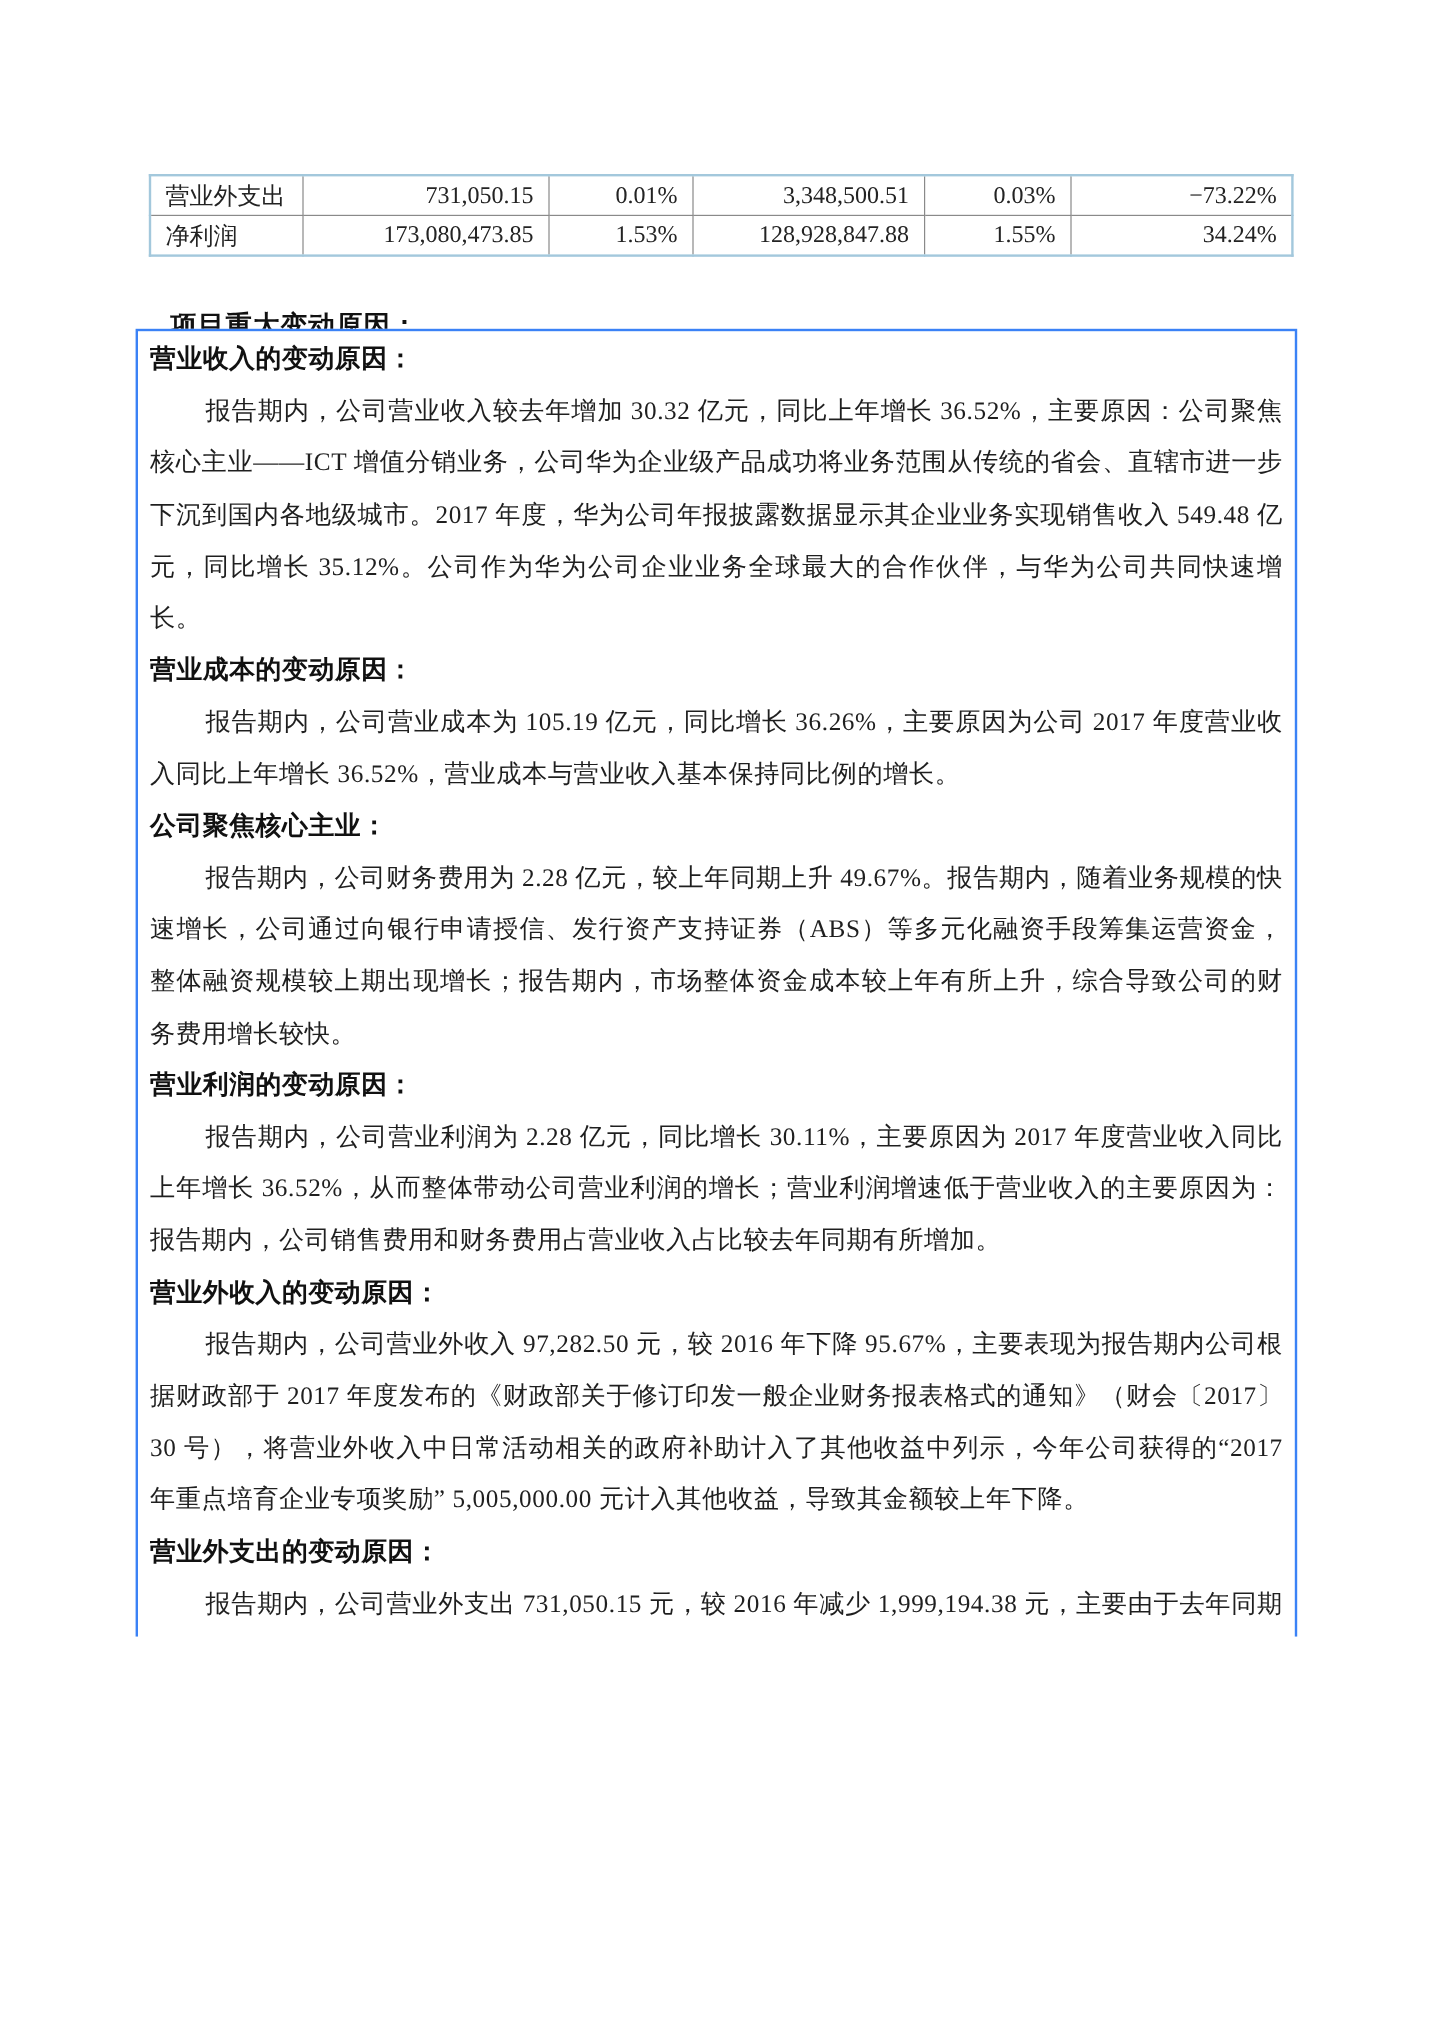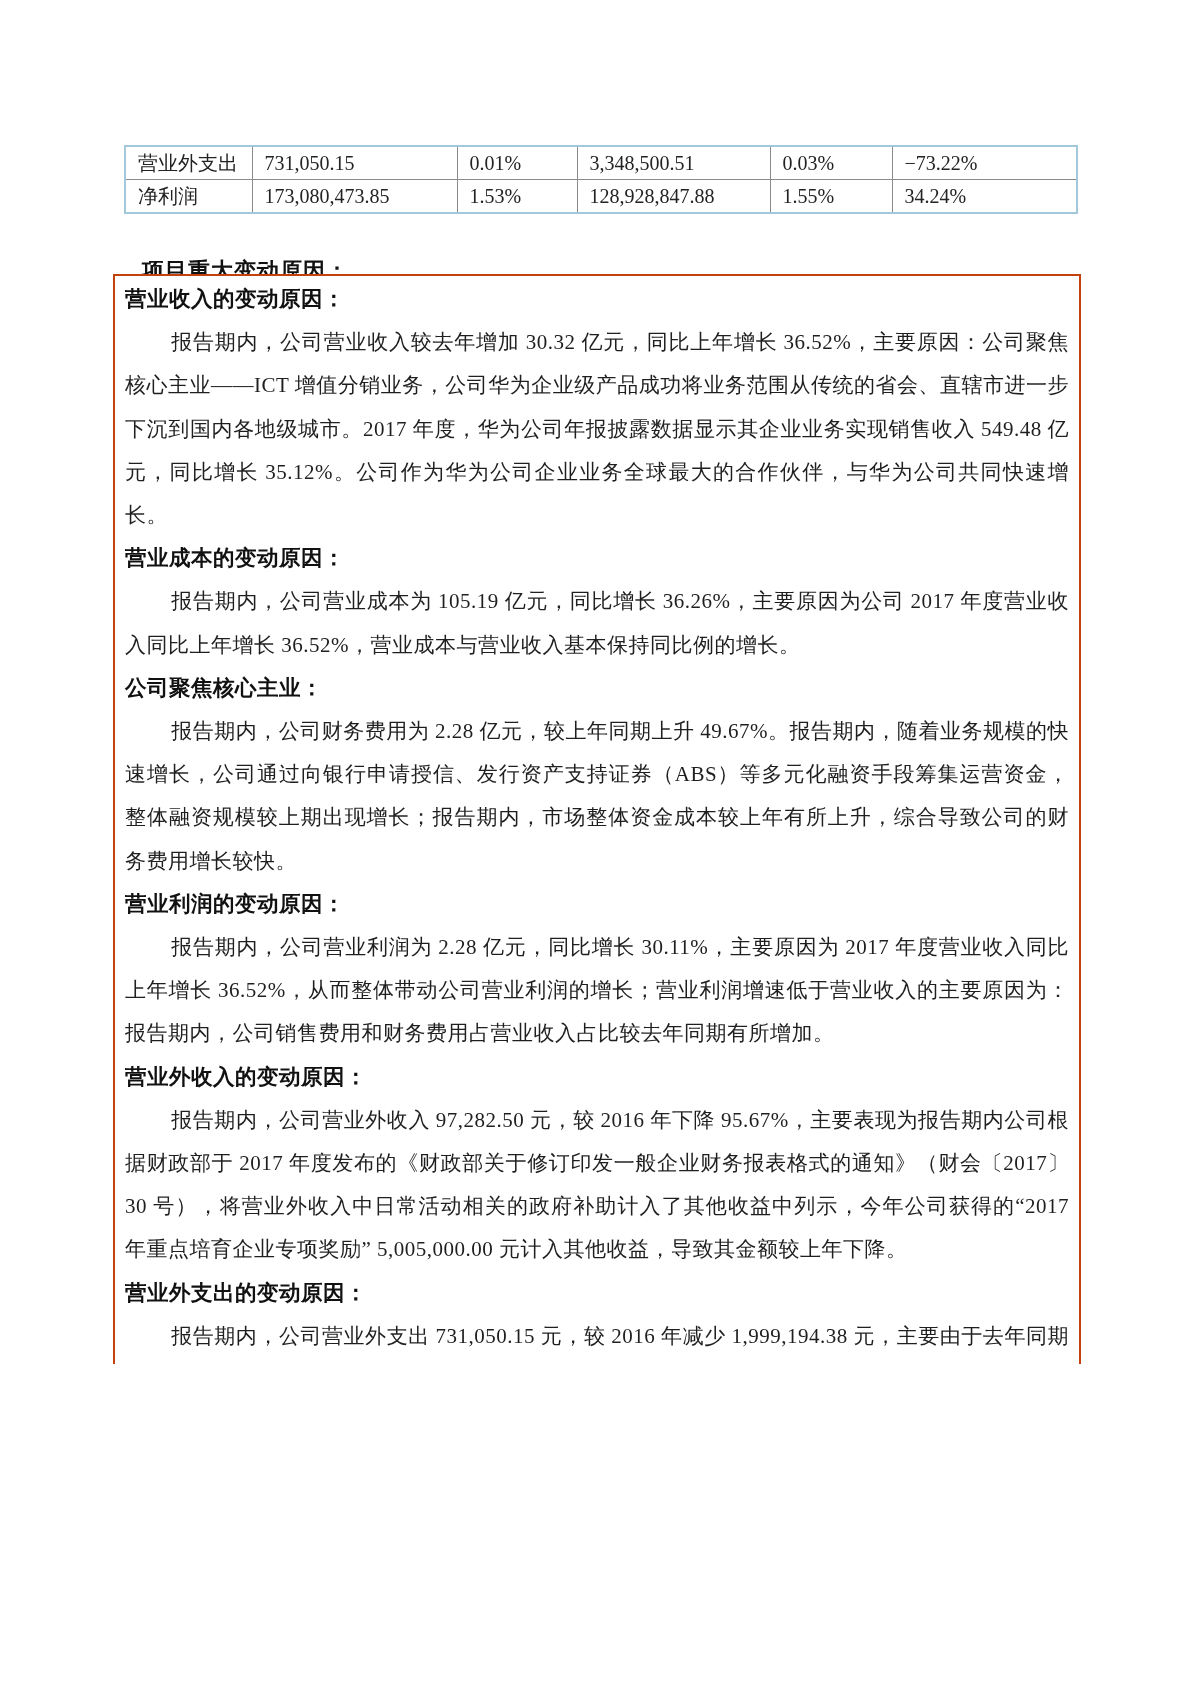--- a/index.html
+++ b/index.html
@@ -24,40 +24,40 @@
   }
   .fin-table td {
     border:1px solid #8a8a8a;
     height:32px;
     padding:0 12px;
     white-space:nowrap;
     overflow:hidden;
     color:#232323;
   }
   .c-item { text-align:left; }
-  .c-num  { }
+  .c-num  { text-align:right; }
 
   .main-heading {
     position:absolute;
     left:126px;
     top:240px;
     margin:16px;
     font-size:22px;
     font-weight:bold;
     font-family:"Liberation Sans","DejaVu Sans",sans-serif;
     color:#111111;
     letter-spacing:1px;
   }
   .reasons-box {
     position:absolute;
     left:113px;
     top:274px;
     width:968px;
     box-sizing:border-box;
-    border:2px solid #c2410c;
+    border:2px solid #3b82f6;
     padding:2px 10px 8px 10px;
     background:#ffffff;
   }
   .sec-title {
     font-family:"Liberation Sans","DejaVu Sans",sans-serif;
     font-weight:bold;
     font-size:21.5px;
     line-height:43.2px;
     color:#111111;
     letter-spacing:0.5px;

